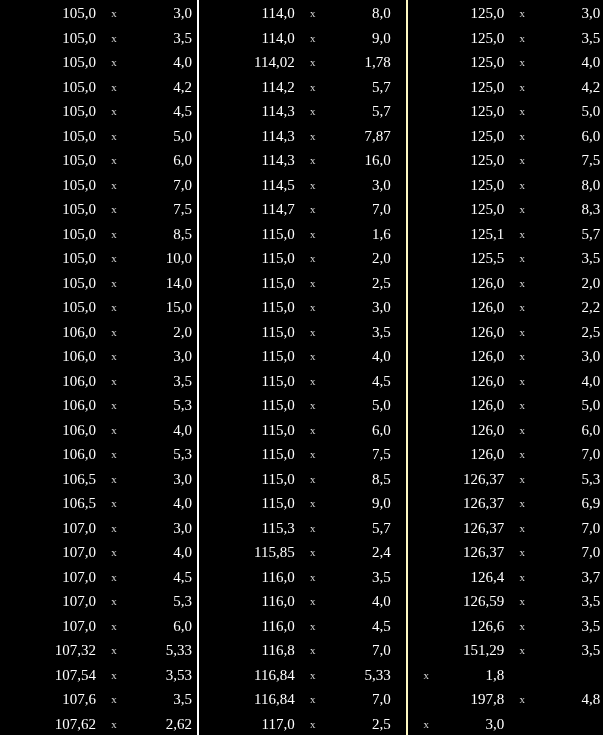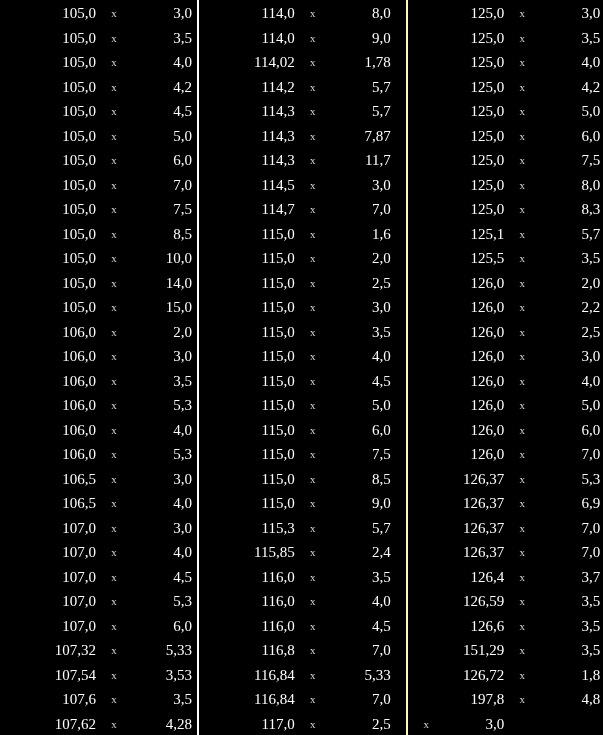--- a/index.html
+++ b/index.html
@@ -209,21 +209,21 @@
           <span class="cell-b">3,53</span>
         </div>
         <div class="row">
           <span class="cell-a">107,6</span>
           <span class="cell-x">x</span>
           <span class="cell-b">3,5</span>
         </div>
         <div class="row">
           <span class="cell-a">107,62</span>
           <span class="cell-x">x</span>
-          <span class="cell-b">4,28</span>
+          <span class="cell-b">2,62</span>
         </div>
       </div>
   </div>
   <div class="col col-1">
     <div class="rows">
         <div class="row">
           <span class="cell-a">114,0</span>
           <span class="cell-x">x</span>
           <span class="cell-b">8,0</span>
         </div>
@@ -248,21 +248,21 @@
           <span class="cell-b">5,7</span>
         </div>
         <div class="row">
           <span class="cell-a">114,3</span>
           <span class="cell-x">x</span>
           <span class="cell-b">7,87</span>
         </div>
         <div class="row">
           <span class="cell-a">114,3</span>
           <span class="cell-x">x</span>
-          <span class="cell-b">11,7</span>
+          <span class="cell-b">16,0</span>
         </div>
         <div class="row">
           <span class="cell-a">114,5</span>
           <span class="cell-x">x</span>
           <span class="cell-b">3,0</span>
         </div>
         <div class="row">
           <span class="cell-a">114,7</span>
           <span class="cell-x">x</span>
           <span class="cell-b">7,0</span>
@@ -505,21 +505,20 @@
           <span class="cell-a">126,6</span>
           <span class="cell-x">x</span>
           <span class="cell-b">3,5</span>
         </div>
         <div class="row">
           <span class="cell-a">151,29</span>
           <span class="cell-x">x</span>
           <span class="cell-b">3,5</span>
         </div>
         <div class="row">
-          <span class="cell-a">126,72</span>
           <span class="cell-x">x</span>
           <span class="cell-b">1,8</span>
         </div>
         <div class="row">
           <span class="cell-a">197,8</span>
           <span class="cell-x">x</span>
           <span class="cell-b">4,8</span>
         </div>
         <div class="row">
           <span class="cell-x">x</span>

